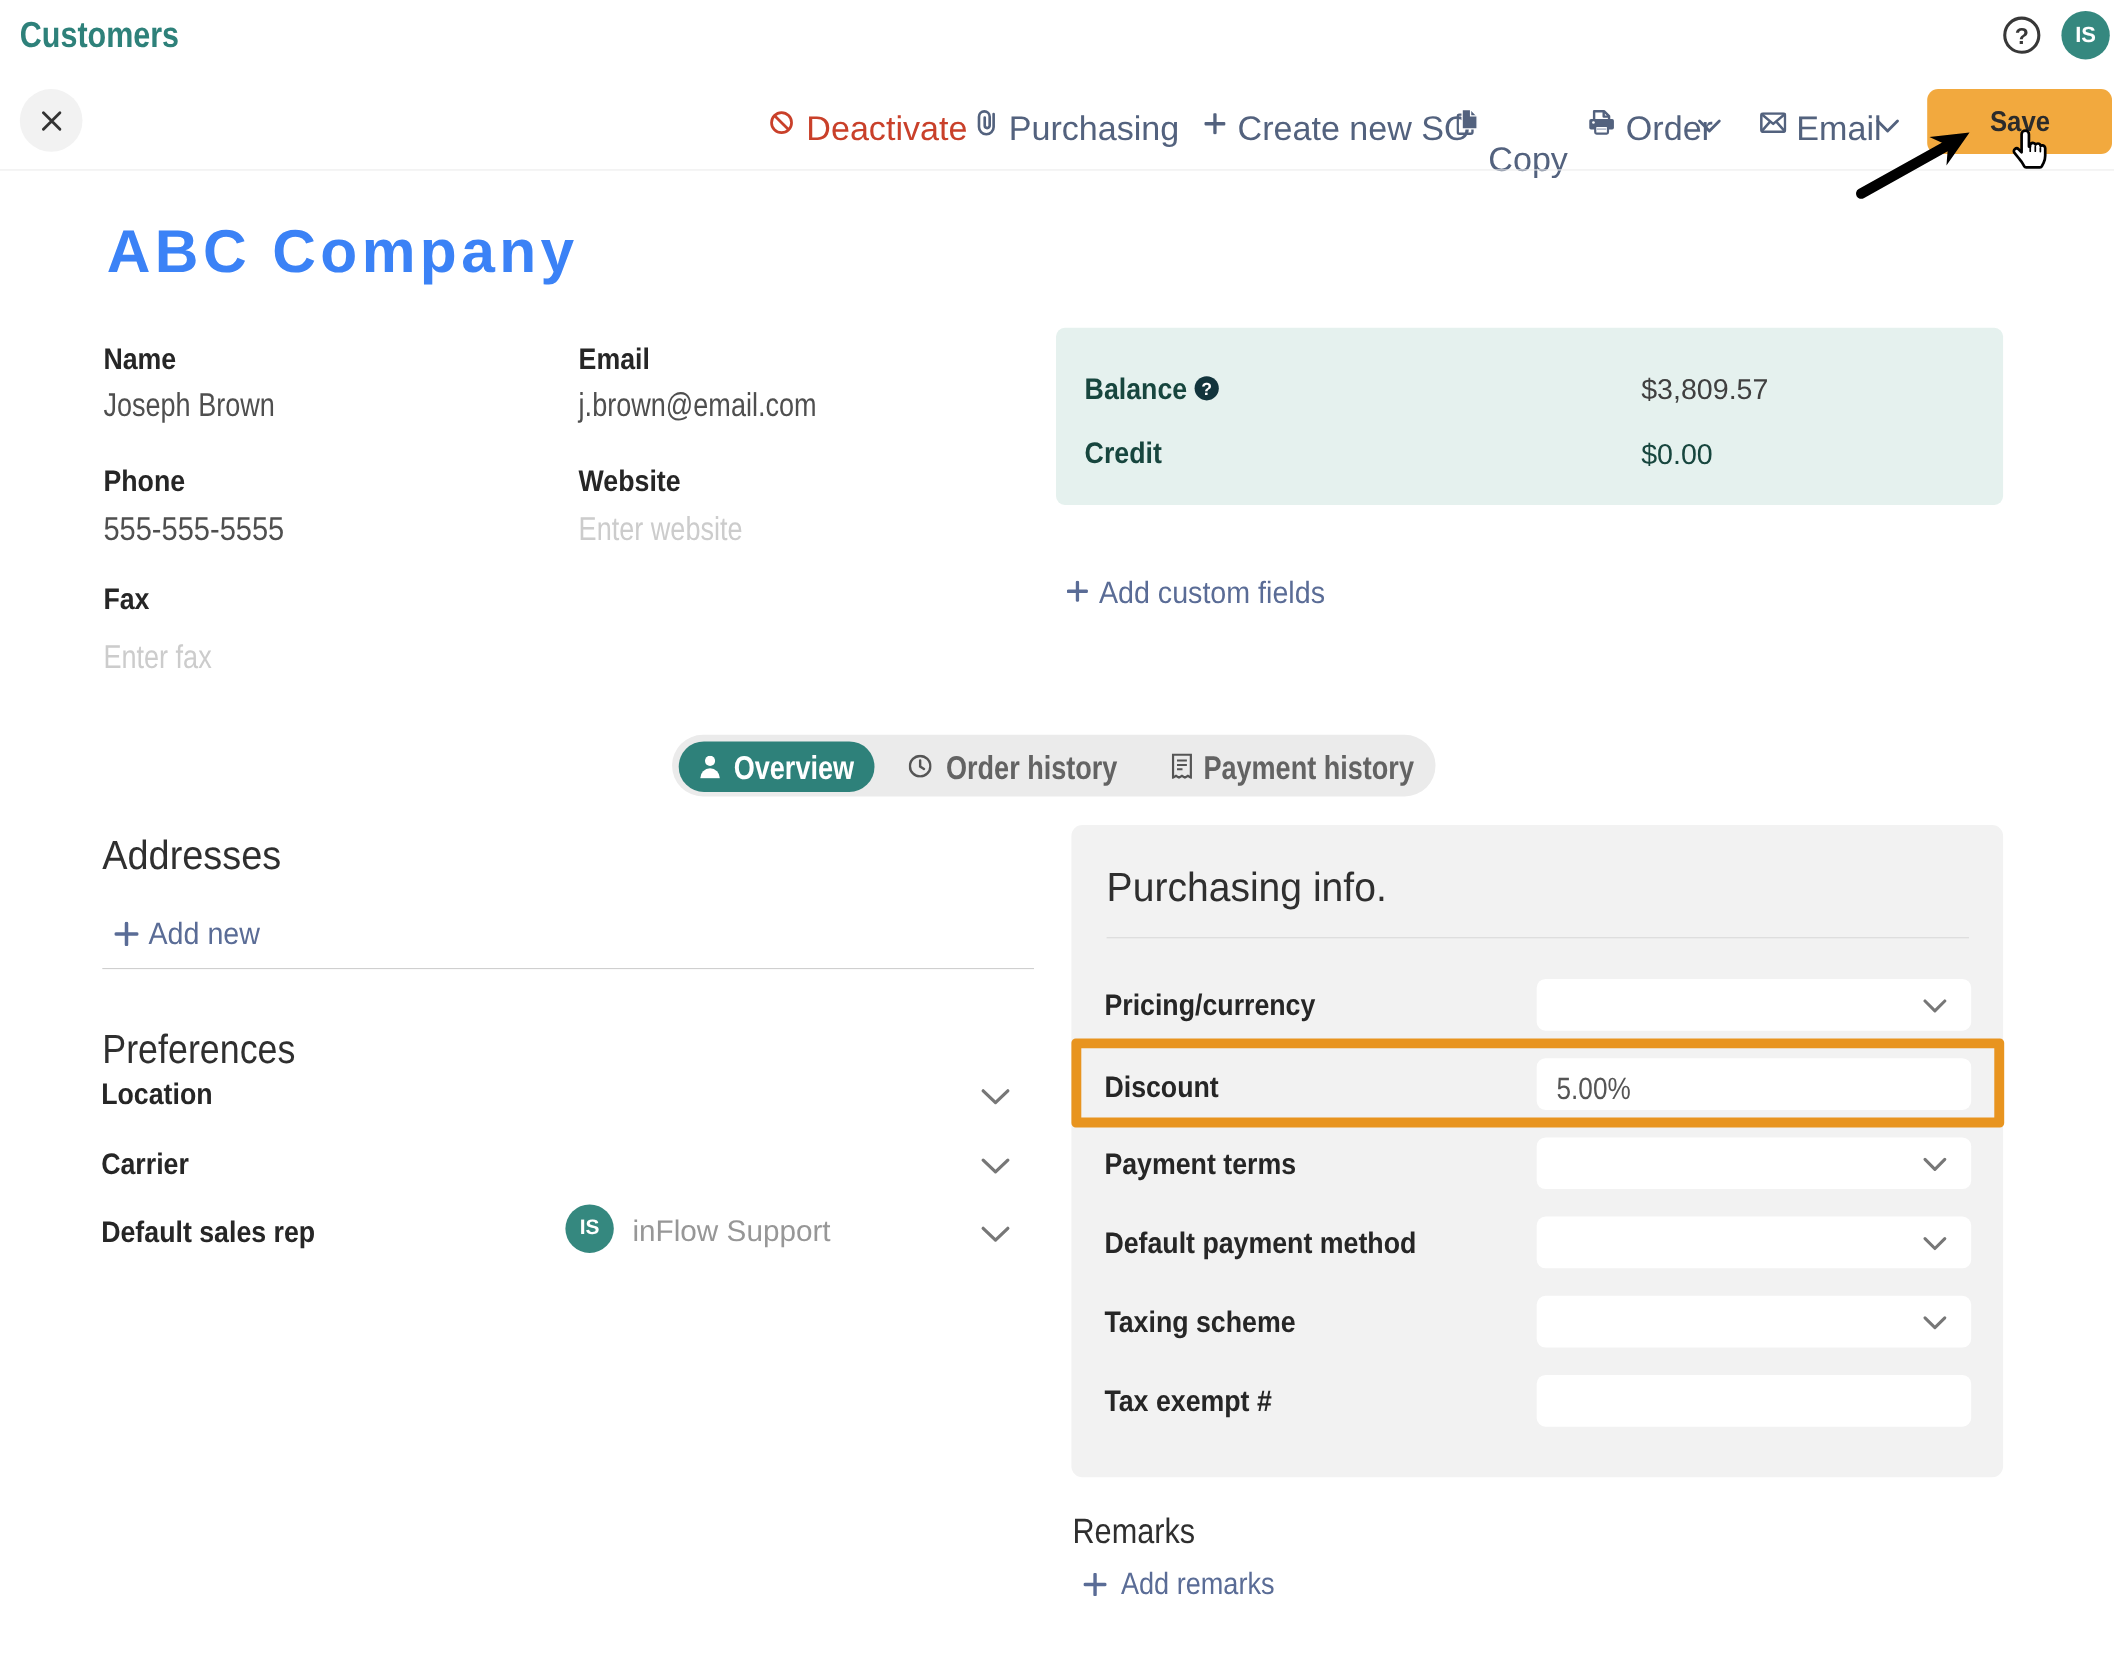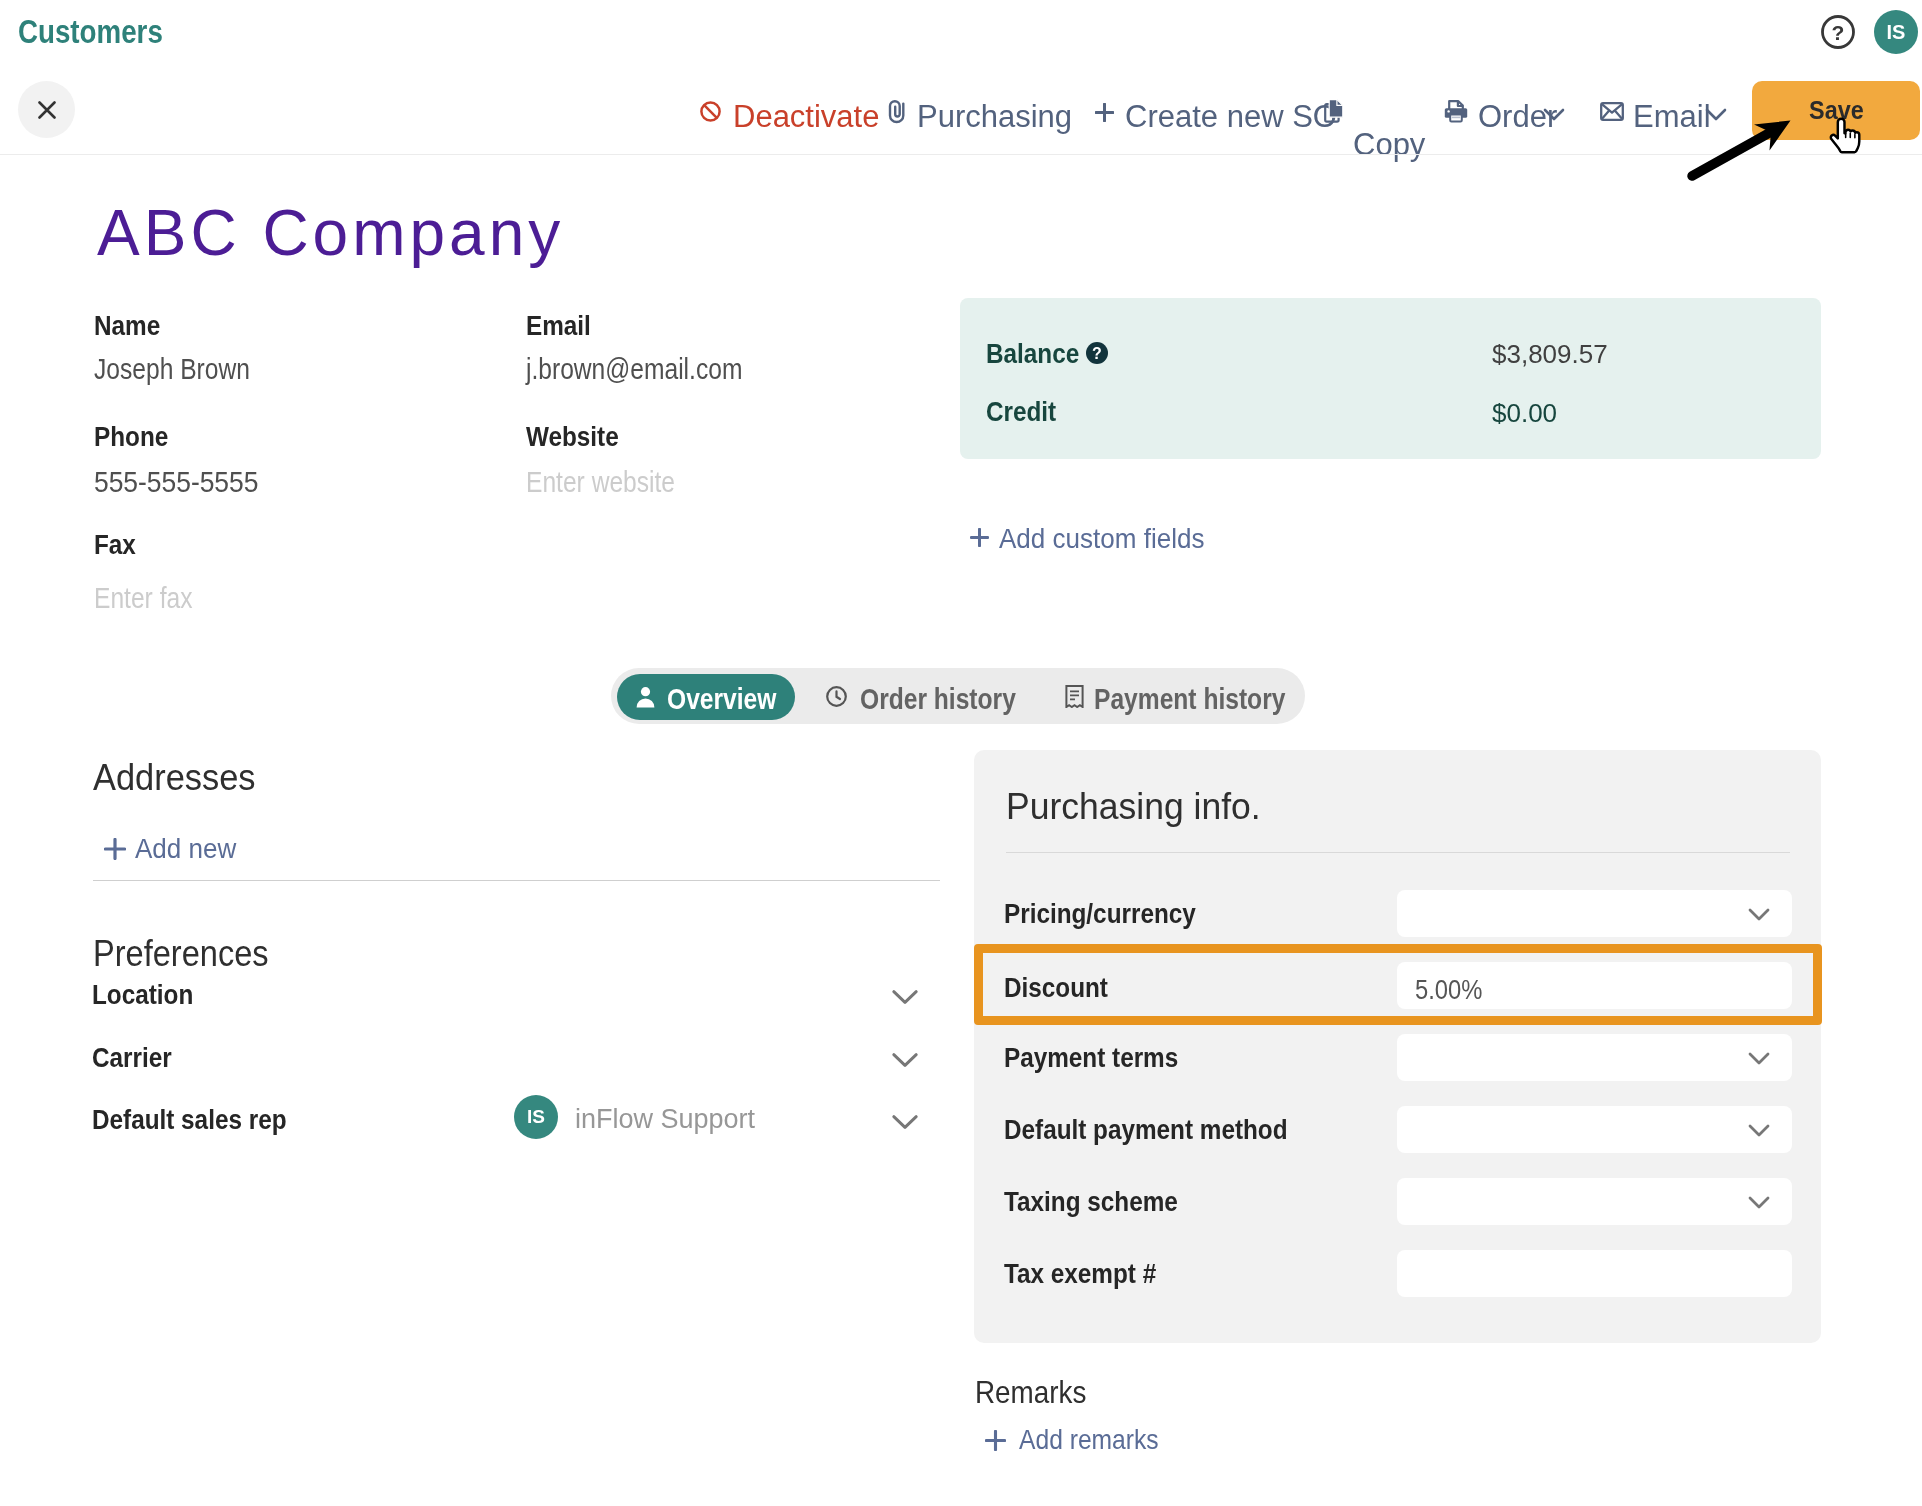--- a/index.html
+++ b/index.html
@@ -86,21 +86,21 @@
 
 <svg class="abs" style="left:1650px;top:60px;" width="272" height="160" viewBox="1650 60 272 160">
   <path d="M1692 176 L1770 132.5" stroke="#000" stroke-width="9.5" stroke-linecap="round"></path>
   <path d="M1790.5 120.5 L1769.5 150.5 L1770.9 132.2 L1754 124.5 Z" fill="#000"></path>
   <g transform="translate(1829,117.5) scale(0.98)">
     <path d="M12.4 1.2 c1.9 0 3.4 1.5 3.4 3.4 V16.1 l1 .1 V15.3 c0-1.5 1.2-2.7 2.7-2.7 1.1 0 2 .6 2.4 1.6 .5-.6 1.3-1 2.1-1 1.4 0 2.5 1 2.7 2.3 .4-.3 1-.5 1.5-.5 1.5 0 2.7 1.2 2.7 2.7 v6.9 c0 2.3-.5 4.5-1.5 6.5 l-1.6 3.2 c-.3.7-1 1.1-1.8 1.1 H13.2 c-.7 0-1.4-.4-1.7-1 l-1.6-2.8 c-.7-1.2-1.8-2.5-3.7-4.9 l-3.8-4.8 c-.9-1.1-.7-2.7.4-3.6 1-.8 2.5-.7 3.4.2 l2.8 2.9 V4.6 c0-1.9 1.5-3.4 3.4-3.4 Z" fill="#fff" stroke="#000" stroke-width="2.5" stroke-linejoin="round"></path>
     <path d="M17 16.8 v3.6 M21.7 16.2 v4.2 M26.4 17.3 v3.4" stroke="#000" stroke-width="1.6" stroke-linecap="round" fill="none"></path>
   </g>
 </svg>
 
-<div class="abs" style="left:97px;top:196px;font-size:64px;font-weight:normal;color:#4c1d95;letter-spacing:4px;">ABC Company</div>
+<div class="abs" style="left:97px;top:196px;font-size:55px;font-weight:bold;color:#3b82f6;letter-spacing:4px;">ABC Company</div>
 
 <div class="abs lbl" style="left:94px;top:311px;">Name</div>
 <div class="abs val" style="left:94px;top:352px;">Joseph Brown</div>
 <div class="abs lbl" style="left:526px;top:311px;">Email</div>
 <div class="abs val" style="left:526px;top:352px;">j.brown@email.com</div>
 
 <div class="abs lbl" style="left:94px;top:422px;">Phone</div>
 <div class="abs" style="left:94px;top:465px;font-size:30px;color:#4f4f4f;transform:scaleX(.88);transform-origin:0 50%;">555-555-5555</div>
 <div class="abs lbl" style="left:526px;top:422px;">Website</div>
 <div class="abs ph" style="left:526px;top:465px;">Enter website</div>

